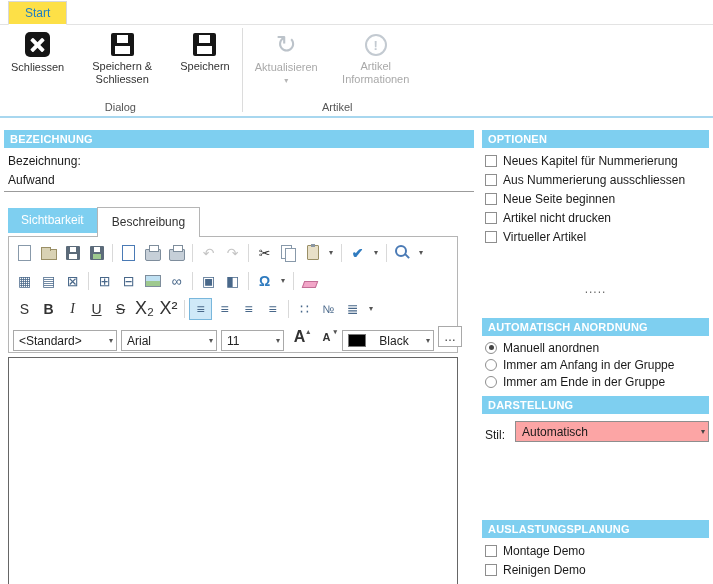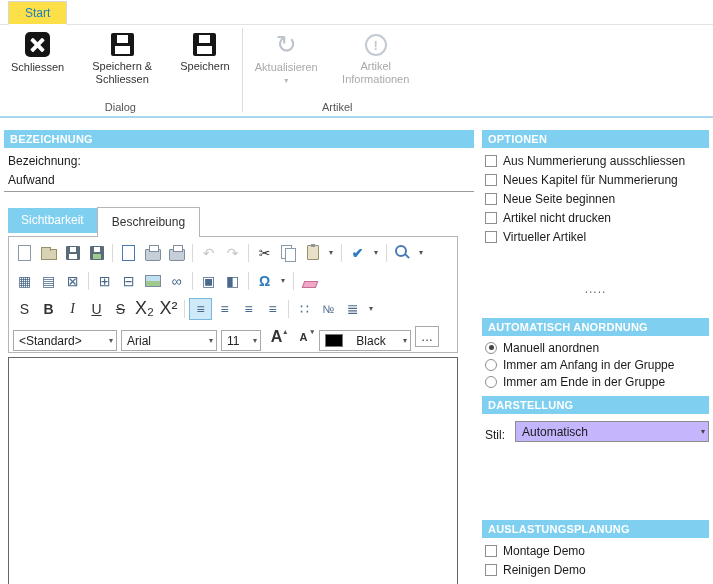--- a/index.html
+++ b/index.html
@@ -74,42 +74,42 @@
   .ci-clip::before { content:""; position:absolute; top:-2px; left:3px; width:4px; height:3px; background:#8a96a2; }
   .ci-mag { width:15px; height:15px; position:relative; }
   .ci-mag::before { content:""; position:absolute; top:0; left:0; width:8px; height:8px; border:2px solid #4a7ab5; border-radius:50%; }
   .ci-mag::after { content:""; position:absolute; left:9px; top:10px; width:6px; height:2px; background:#4a7ab5; transform:rotate(45deg); }
   .ci-image { width:16px; height:12px; border:1px solid #7e8d9c; background:linear-gradient(#bfe0f2 55%, #9ec98f 45%); }
   .ci-eraser { width:14px; height:7px; background:#f2a6c8; border:1px solid #c26e96; transform:skewX(-20deg); margin-top:7px; }
   
   .fontrow { gap:4px; }
   .combo { height:21px; border:1px solid #a9a9a9; display:flex; align-items:center; justify-content:space-between; padding:0 3px 0 5px; font-size:12px; color:#222; background:#fff; flex:0 0 auto;margin-top:8px; }
   .combo .caret { font-size:8px; color:#555; margin-left:4px; }
-  .c-style { width:104px; } .c-font { width:96px; } .c-size { width:40px; } .c-color { width:92px; }
+  .c-style { width:104px; } .c-font { width:96px; } .c-size { width:63px; } .c-color { width:92px; }
   .tb.grow { font-size:16px; font-weight:bold; color:#333; position:relative; }
   .tb.grow::after { content:"▴"; font-size:7px; position:absolute; top:2px; right:1px; color:#555; }
   .tb.shrink { font-size:11px; font-weight:bold; color:#333; position:relative; }
   .tb.shrink::after { content:"▾"; font-size:7px; position:absolute; top:2px; right:1px; color:#555; }
   .swatch { width:18px; height:13px; background:#000; border:1px solid #777; flex:0 0 auto; }
   .more-btn { width:24px; height:21px; border:1px solid #a9a9a9; display:flex; align-items:center; justify-content:center; font-size:12px; color:#333; background:#fff; flex:0 0 auto; font-family:inherit; }
   .editor-area { margin:4px 0 0 4px; width:450px; height:234px; border:1px solid #666; background:#fff; }
 
   
   .right { position:absolute; left:482px; top:130px; width:227px; height:450px; font-size:12px; color:#1a1a1a; }
   .rsec { position:absolute; left:0; width:227px; }
   .s-opt { top:0; } .s-anord { top:188px; } .s-dar { top:266px; } .s-aus { top:390px; }
   .dots { position:absolute; top:152px; width:100%; text-align:center; color:#666; font-size:12px; letter-spacing:1px; }
   .chkrow { display:flex; align-items:center; gap:6px; height:19px; padding-left:3px; }
   .chk { width:12px; height:12px; border:1px solid #8e8e8e; background:#fff; flex:0 0 auto; }
   .sec-body { padding-top:3px; }
   .radiorow { display:flex; align-items:center; gap:6px; height:17px; padding-left:3px; }
   .radio { width:12px; height:12px; border:1px solid #8e8e8e; border-radius:50%; display:flex; align-items:center; justify-content:center; flex:0 0 auto; background:#fff; }
   .radio.on::after { content:""; width:5px; height:5px; background:#444; border-radius:50%; }
   .stilrow { display:flex; align-items:flex-end; margin-top:7px; padding-left:3px; gap:10px; }
-  .stil-combo { flex:1; height:21px; border:1px solid #8e8e8e; background:#c4b5fd; display:flex; align-items:center; justify-content:space-between; padding:0 3px 0 6px; }
+  .stil-combo { flex:1; height:21px; border:1px solid #8e8e8e; background:#fca5a5; display:flex; align-items:center; justify-content:space-between; padding:0 3px 0 6px; }
   .stil-combo .caret { font-size:8px; color:#444; }
 </style>
 </head>
 <body>
 
 <div class="app">
 
   <div class="ribbon">
     <div class="tabrow">
       <div class="tab-start">Start</div>
@@ -285,25 +285,25 @@
     <div class="editor-area"></div>
   </div>
 
   <div class="right">
 
     <div class="rsec s-opt">
       <div class="sec-header">OPTIONEN</div>
       <div class="sec-body">
         <div class="chkrow">
           <span class="chk"></span>
+          <span>Neues Kapitel für Nummerierung</span>
+        </div>
+        <div class="chkrow">
+          <span class="chk"></span>
           <span>Aus Nummerierung ausschliessen</span>
-        </div>
-        <div class="chkrow">
-          <span class="chk"></span>
-          <span>Neues Kapitel für Nummerierung</span>
         </div>
         <div class="chkrow">
           <span class="chk"></span>
           <span>Neue Seite beginnen</span>
         </div>
         <div class="chkrow">
           <span class="chk"></span>
           <span>Artikel nicht drucken</span>
         </div>
         <div class="chkrow">

